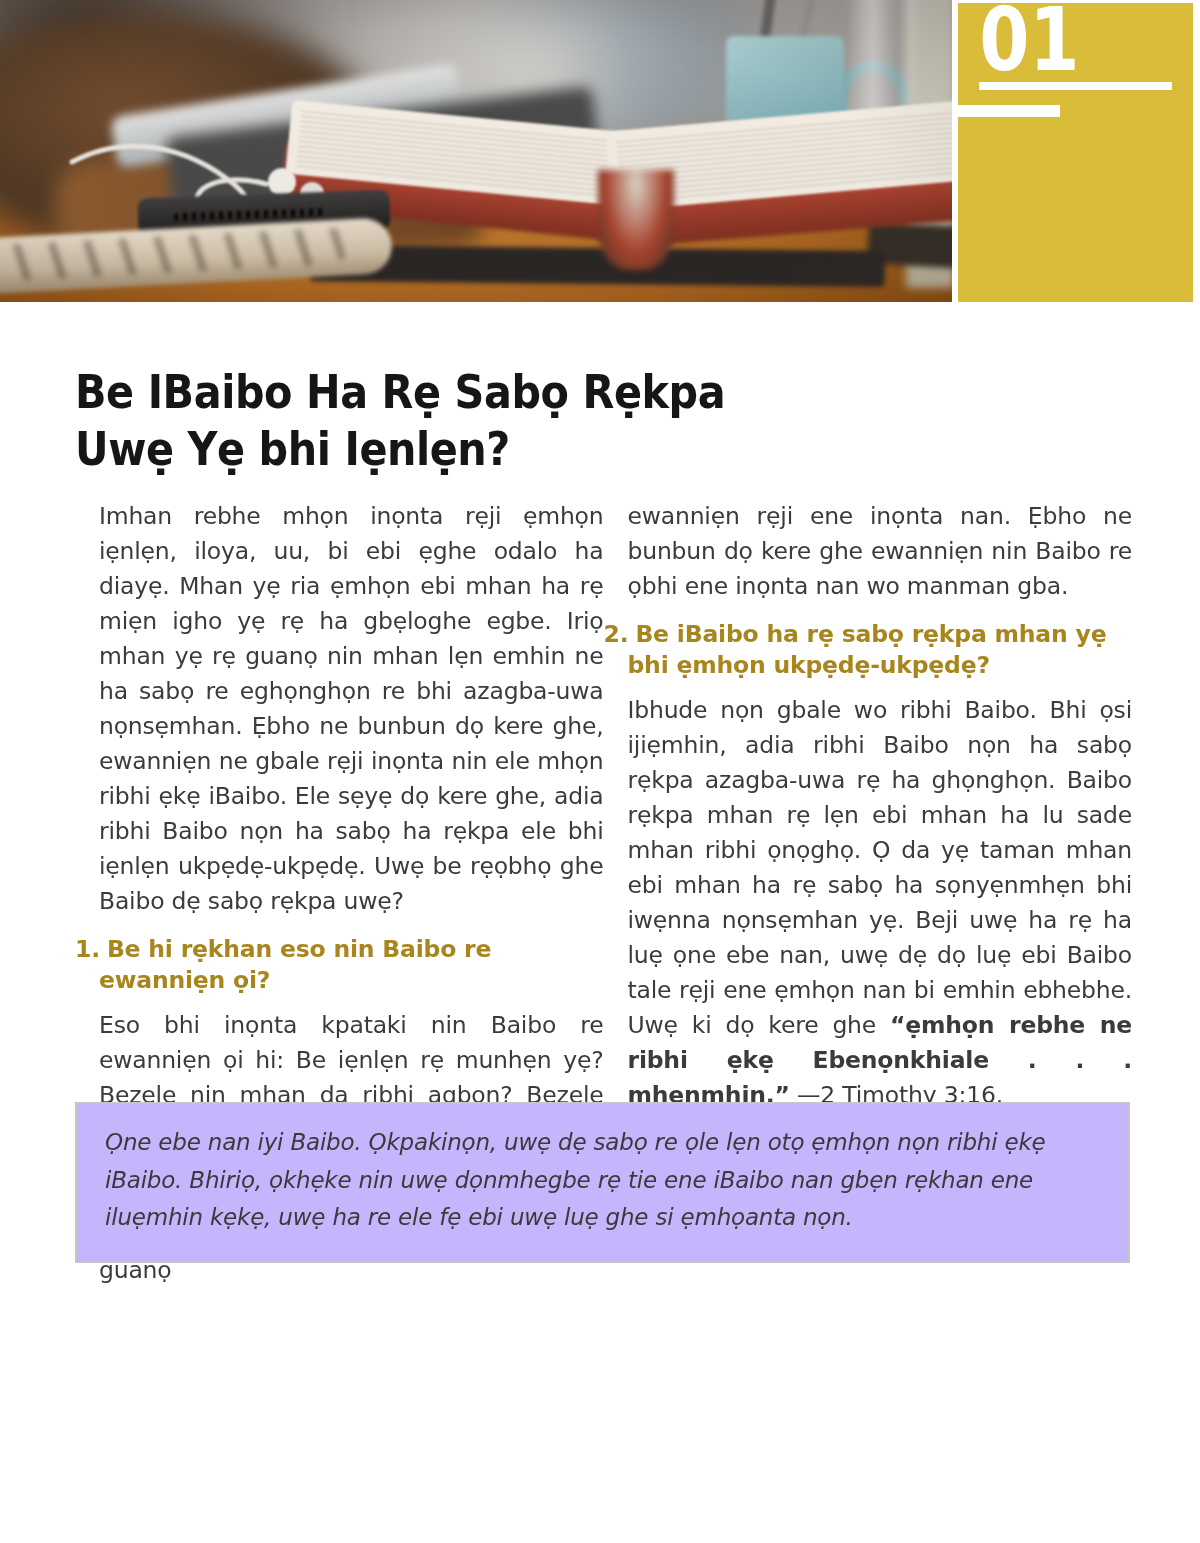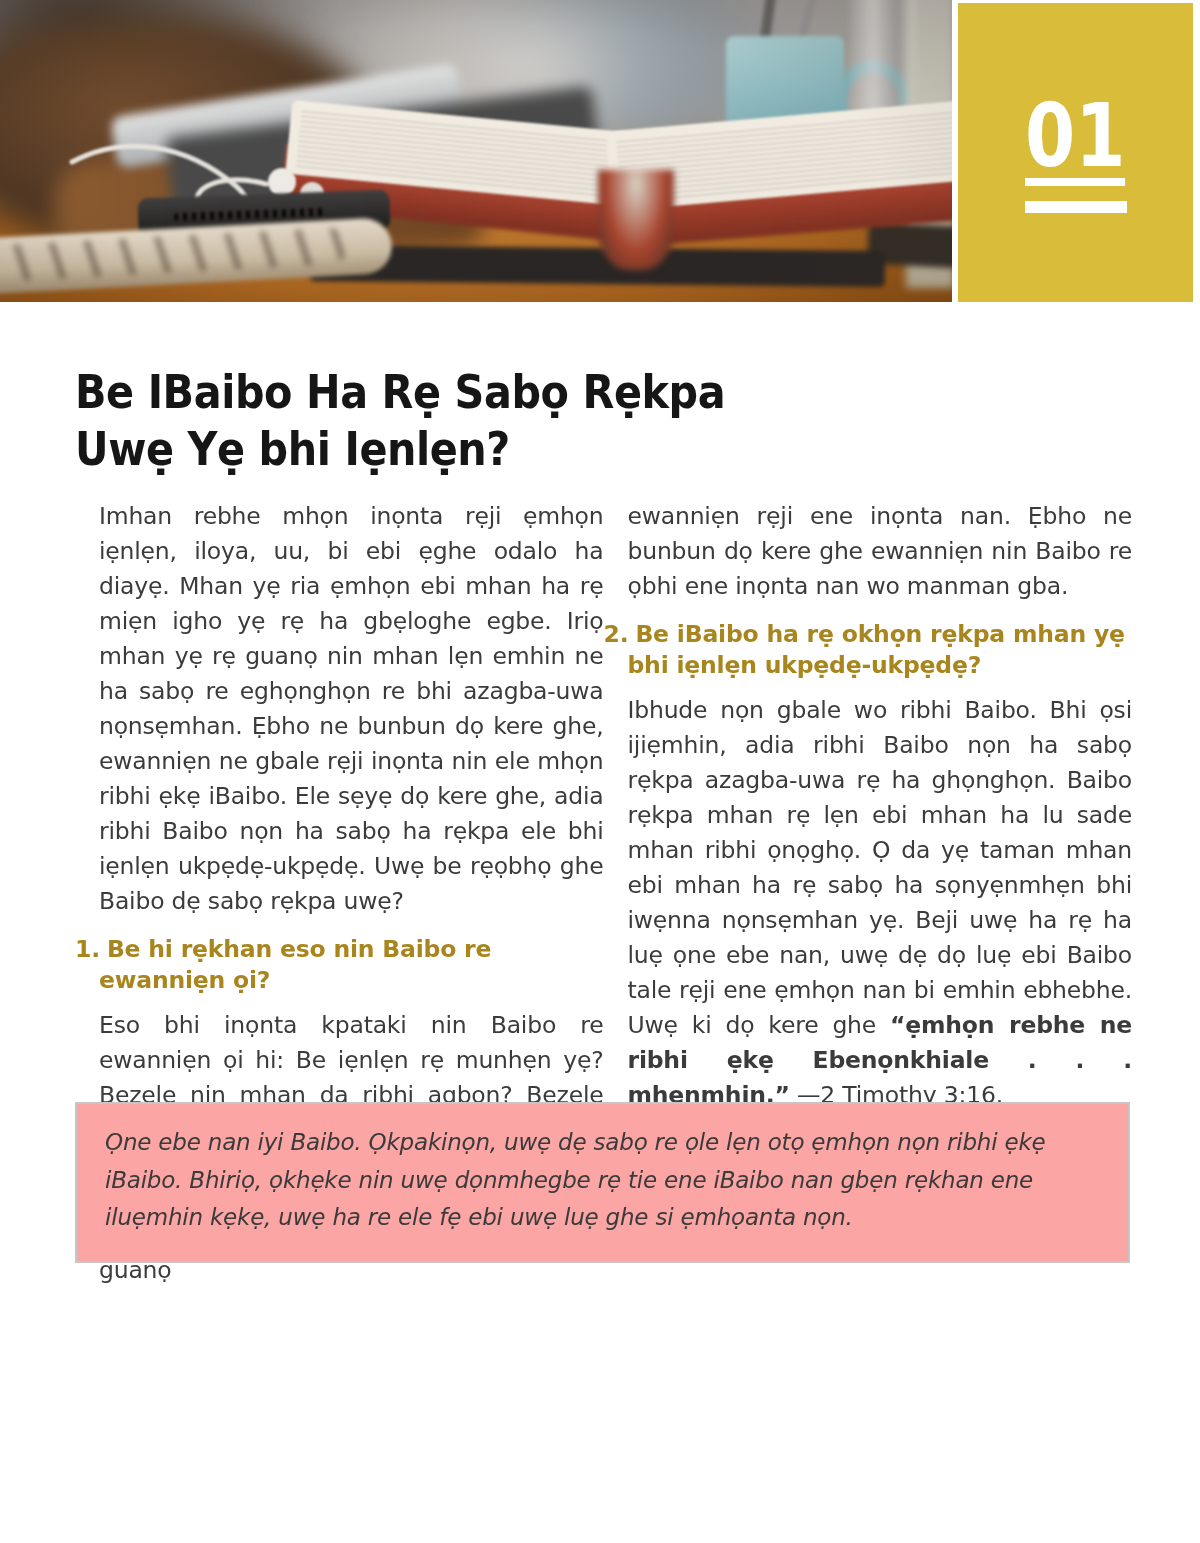--- a/index.html
+++ b/index.html
@@ -75,22 +75,22 @@
     background:linear-gradient(180deg,#eae2d4,#cfc3ae 60%,#a6957c);transform:rotate(-3deg);filter:blur(2px);}
   .ph-news-print{position:absolute;left:20px;top:8px;width:360px;height:36px;border-radius:18px;
     background:repeating-linear-gradient(75deg,rgba(50,38,26,.45) 0 7px,rgba(0,0,0,0) 7px 34px);filter:blur(2px);}
   .ph-notebook{left:868px;top:224px;width:92px;height:42px;background:#2c2a26;transform:rotate(3deg);filter:blur(3px);}
   .ph-vignette{left:0;top:0;width:100%;height:100%;
     background:radial-gradient(ellipse at 50% 55%,rgba(0,0,0,0) 60%,rgba(70,50,30,.16) 100%),
                linear-gradient(rgba(255,180,90,.04),rgba(120,70,20,.07));}
 
   
   .hero-badge{position:absolute;left:958px;top:3px;width:235px;height:299px;
-    background:var(--accent-yellow);display:flex;flex-direction:column;align-items:center;
-    padding-top:96px;box-sizing:border-box;}
+    background:var(--accent-yellow);display:flex;flex-direction:column;
+    box-sizing:border-box;}
   .badge-number{color:#ffffff;font-weight:bold;font-size:88px;line-height:0.84;
     display:inline-block;transform:scaleX(.82);transform-origin:center;
     border-bottom:8px solid #ffffff;padding-bottom:5px;}
   .badge-bar{width:102px;height:12px;background:#ffffff;margin-top:15px;}
 
   
   .page-title{position:absolute;left:75px;top:332px;color:#161616;font-weight:bold;
     font-size:47px;line-height:57px;letter-spacing:-0.5px;}
   .page-title span{display:block;transform:scaleX(.88);transform-origin:left;white-space:nowrap;}
 
@@ -99,21 +99,21 @@
   .col{flex:1;min-width:0;}
   .body-text{margin:0 0 0 24px;text-align:justify;font-size:23.5px;line-height:35px;
     color:#3b3b3b;letter-spacing:-0.2px;}
   .q-heading{margin:15px 0 12px 0;padding-left:24px;text-indent:-24px;font-weight:bold;
     color:var(--heading-gold);font-size:23.5px;line-height:31px;letter-spacing:-0.2px;}
   .q-num{margin-right:7px;}
   .bold-quote{font-weight:bold;}
 
   
   .note-box{position:absolute;left:75px;top:1102px;width:1055px;box-sizing:border-box;
-    border:2px solid #c6c6c6;background:#fca5a5;padding:20px 28px 24px 28px;}
+    border:2px solid #c6c6c6;background:#c4b5fd;padding:20px 28px 24px 28px;}
   .note-box p{margin:0;font-style:italic;font-size:23px;line-height:37.5px;color:#3a3a3a;letter-spacing:-0.2px;}
 </style>
 </head>
 <body>
 
 <div class="page">
 
   <div class="hero-photo">
     <div class="ph-bg"></div>
     <div class="ph-dark-corner"></div>
@@ -167,21 +167,21 @@
   </h1>
 
   <div class="columns">
     <div class="col">
       <p class="body-text">Imhan rebhe mhọn inọnta rẹji ẹmhọn iẹnlẹn, iloya, uu, bi ebi ẹghe odalo ha diayẹ. Mhan yẹ ria ẹmhọn ebi mhan ha rẹ miẹn igho yẹ rẹ ha gbẹloghe egbe. Iriọ mhan yẹ rẹ guanọ nin mhan lẹn emhin ne ha sabọ re eghọnghọn re bhi azagba-uwa nọnsẹmhan. Ẹbho ne bunbun dọ kere ghe, ewanniẹn ne gbale rẹji inọnta nin ele mhọn ribhi ẹkẹ iBaibo. Ele sẹyẹ dọ kere ghe, adia ribhi Baibo nọn ha sabọ ha rẹkpa ele bhi iẹnlẹn ukpẹdẹ-ukpẹdẹ. Uwẹ be rẹọbhọ ghe Baibo dẹ sabọ rẹkpa uwẹ?</p>
       <p class="q-heading"><span class="q-num">1.</span><span>Be hi rẹkhan eso nin Baibo re ewanniẹn ọi?</span></p>
       <p class="body-text">Eso bhi inọnta kpataki nin Baibo re ewanniẹn ọi hi: Be iẹnlẹn rẹ munhẹn yẹ? Bezẹle nin mhan da ribhi agbọn? Bezẹle nin ẹbho da loya? Be sunu ji ọria nọn yu? Bezẹle nin okhọn bi ugbele da vuọn ọne agbọn nan? Be ha sunu ji ọne otọ nan bhi ẹghe odalo? Emhin esili nọn nin mhan rẹ guanọ</p>
     </div>
     <div class="col">
       <p class="body-text">ewanniẹn rẹji ene inọnta nan. Ẹbho ne bunbun dọ kere ghe ewanniẹn nin Baibo re ọbhi ene inọnta nan wo manman gba.</p>
-      <p class="q-heading"><span class="q-num">2.</span><span>Be iBaibo ha rẹ okhọn rẹkpa mhan yẹ bhi iẹnlẹn ukpẹdẹ-ukpẹdẹ?</span></p>
+      <p class="q-heading"><span class="q-num">2.</span><span>Be iBaibo ha rẹ sabọ rẹkpa mhan yẹ bhi ẹmhọn ukpẹdẹ-ukpẹdẹ?</span></p>
       <p class="body-text"><span>Ibhude nọn gbale wo ribhi Baibo. Bhi ọsi ijiẹmhin, adia ribhi Baibo nọn ha sabọ rẹkpa azagba-uwa rẹ ha ghọnghọn. Baibo rẹkpa mhan rẹ lẹn ebi mhan ha lu sade mhan ribhi ọnọghọ. Ọ da yẹ taman mhan ebi mhan ha rẹ sabọ ha sọnyẹnmhẹn bhi iwẹnna nọnsẹmhan yẹ. Beji uwẹ ha rẹ ha luẹ ọne ebe nan, uwẹ dẹ dọ luẹ ebi Baibo tale rẹji ene ẹmhọn nan bi emhin ebhebhe. Uwẹ ki dọ kere ghe </span><span class="bold-quote">“ẹmhọn rebhe ne ribhi ẹkẹ Ebenọnkhiale . . . mhẹnmhin.”</span><span> —2 Timothy 3:16.</span></p>
     </div>
   </div>
 
   <div class="note-box">
     <p>Ọne ebe nan iyi Baibo. Ọkpakinọn, uwẹ dẹ sabọ re ọle lẹn otọ ẹmhọn nọn ribhi ẹkẹ iBaibo. Bhiriọ, ọkhẹke nin uwẹ dọnmhegbe rẹ tie ene iBaibo nan gbẹn rẹkhan ene iluẹmhin kẹkẹ, uwẹ ha re ele fẹ ebi uwẹ luẹ ghe si ẹmhọanta nọn.</p>
   </div>
 
 </div>
 

